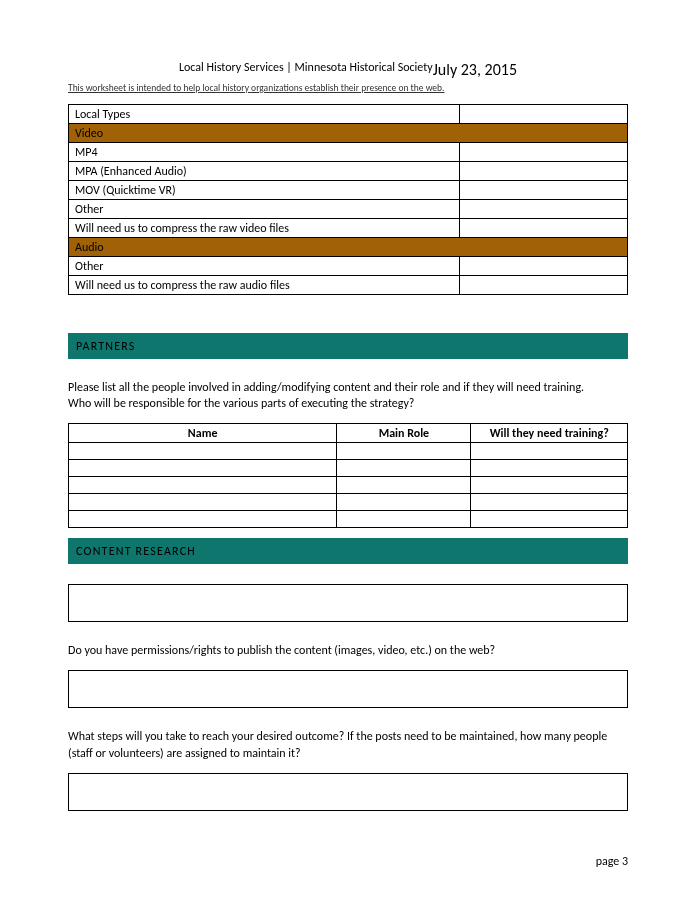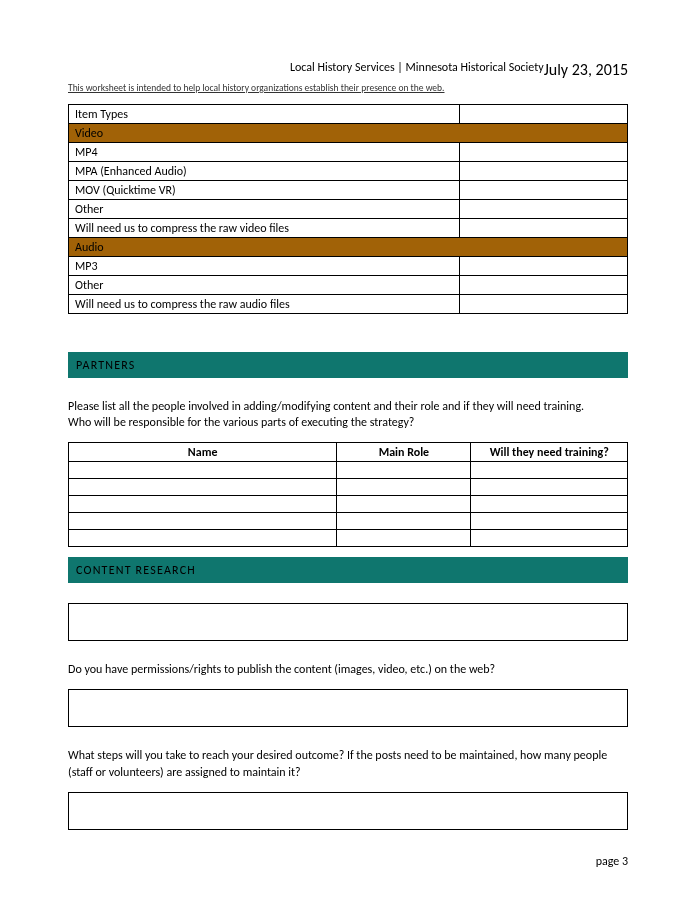--- a/index.html
+++ b/index.html
@@ -9,21 +9,21 @@
     color: #000;
     width: 696px;
     height: 900px;
     position: relative;
   }
   .page {
     padding: 60px 68px 40px 68px;
   }
   .header-row {
     display: flex;
-    justify-content: flex-end;
+    justify-content: center;
     font-size: 12px;
     line-height: 1.3;
   }
   .header-title { font-size: 12px; }
   .header-date { font-size: 16px; }
   .header-sub {
     font-size: 9.5px;
     color: #333;
     margin-top: 1px;
     margin-bottom: 10px;
@@ -93,21 +93,21 @@
 
   <div class="header-row">
     <div class="header-title">Local History Services | Minnesota Historical Society</div>
     <div class="header-date">July 23, 2015</div>
   </div>
   <div class="header-sub">This worksheet is intended to help local history organizations establish their presence on the web.</div>
 
   <table class="item-table">
     <tbody>
         <tr>
-          <td>Item Types</td>
+          <td>Local Types</td>
           <td class="narrow"></td>
         </tr>
     <tr>
           <td class="shaded" colspan="2">Video</td>
         </tr>
     <tr>
           <td>MP4</td>
           <td class="narrow"></td>
         </tr>
     <tr>
@@ -121,24 +121,20 @@
     <tr>
           <td>Other</td>
           <td class="narrow"></td>
         </tr>
     <tr>
           <td>Will need us to compress the raw video files</td>
           <td class="narrow"></td>
         </tr>
     <tr>
           <td class="shaded" colspan="2">Audio</td>
-        </tr>
-    <tr>
-          <td>MP3</td>
-          <td class="narrow"></td>
         </tr>
     <tr>
           <td>Other</td>
           <td class="narrow"></td>
         </tr>
     <tr>
           <td>Will need us to compress the raw audio files</td>
           <td class="narrow"></td>
         </tr>
   </tbody>

